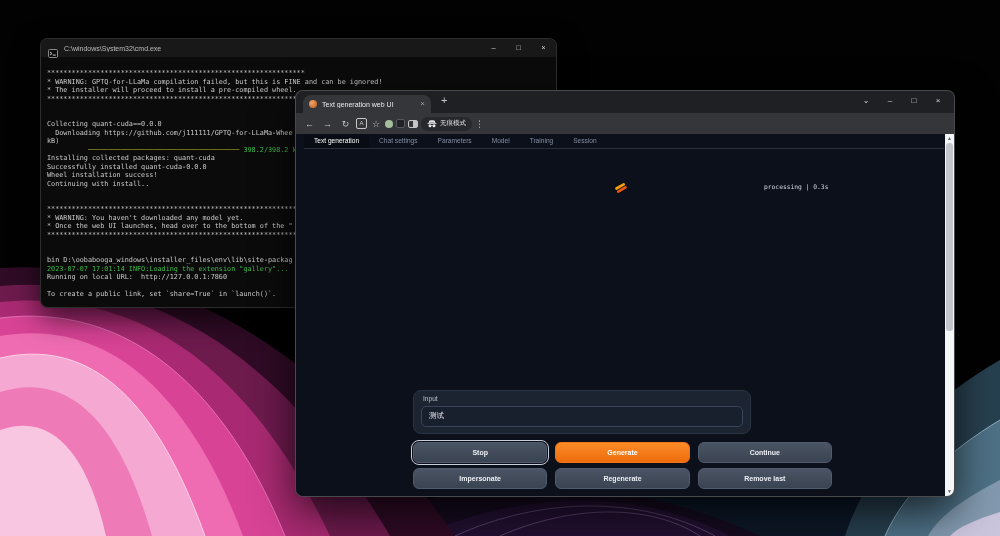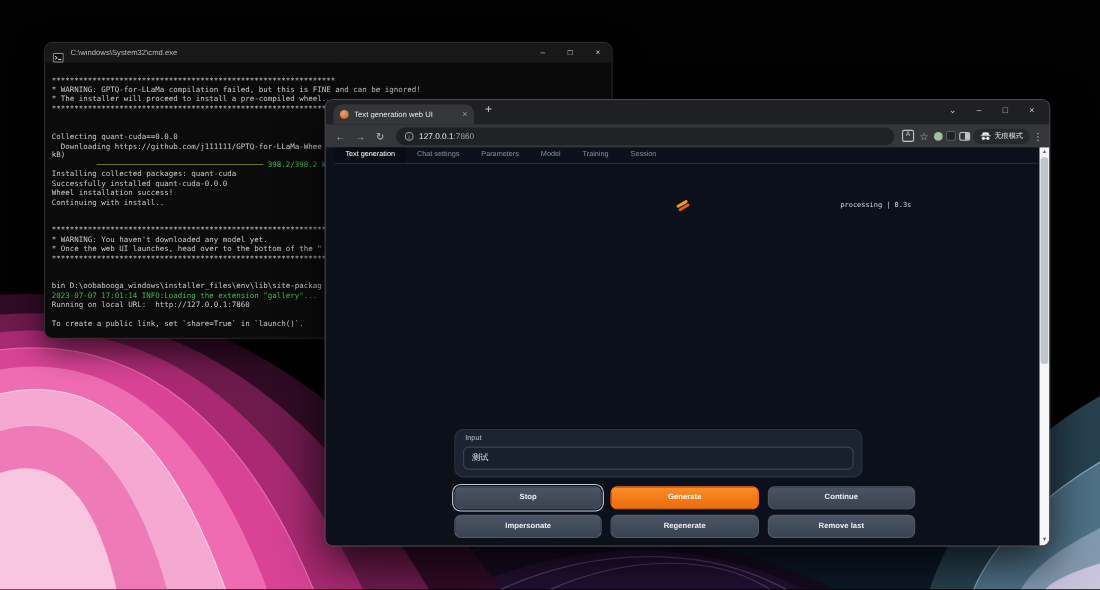--- a/index.html
+++ b/index.html
@@ -57,21 +57,21 @@
   .menu-ic{font-size:9px;width:9px;text-align:center;}
 
   .gr-content{position:absolute;left:0;right:0;top:43px;bottom:0;background:#0c101b;}
   .gr-tabs{position:absolute;left:8px;right:10px;top:0;height:14px;display:flex;
            border-bottom:1px solid #272f3d;}
   .gr-tab{font-size:6.6px;color:#848ea0;padding:0 10px;line-height:14px;white-space:nowrap;}
   .gr-tab.active{color:#fff;background:#090c14;border-radius:3px 3px 0 0;}
   .gr-logo{position:absolute;left:318px;top:46px;}
   .gr-status{position:absolute;left:468px;top:49px;font-family:"DejaVu Sans Mono",monospace;
              font-size:6.3px;color:#d4dae3;white-space:pre;}
-  .input-panel{position:absolute;left:117px;top:256px;width:371px;height:44px;background:#1c2431;
+  .input-panel{position:absolute;left:117px;top:256px;width:338px;height:44px;background:#1c2431;
                border:1px solid #2b3445;border-radius:8px;box-sizing:border-box;}
   .input-label{position:absolute;left:9px;top:4px;font-size:6.6px;color:#b7c0cd;}
   .input-textarea{position:absolute;left:7px;right:7px;top:15px;height:21px;background:#19202d;
                   border:1px solid #39455a;border-radius:5px;box-sizing:border-box;
                   font-size:7.5px;color:#e6e9ee;padding:4px 7px;}
   .btn-row{position:absolute;left:117px;width:419px;height:21px;display:flex;gap:8px;}
   #btn-row-1{top:308px;} #btn-row-2{top:334px;}
   .gr-btn{flex:1;border-radius:6px;font-family:"Liberation Sans",sans-serif;font-size:7px;
           font-weight:bold;color:#eceff4;padding:0;margin:0;cursor:default;}
   .gr-btn.secondary{background:linear-gradient(180deg,#4a5464,#3a4351);border:1px solid #505b6d;}
@@ -144,25 +144,20 @@
         <span>–</span>
         <span>□</span>
         <span>×</span>
       </span>
     </div>
 
     <div class="toolbar">
       <span class="nav-ic">←</span>
       <span class="nav-ic">→</span>
       <span class="nav-ic">↻</span>
-      <div class="addressbar">
-        <span class="info-ic">i</span>
-        <span class="url-host">127.0.0.1</span>
-        <span class="url-port">:7860</span>
-      </div>
       <span class="tb-ic translate-ic">A</span>
       <span class="tb-ic star-ic">☆</span>
       <span class="tb-ic ext-green"></span>
       <span class="tb-ic ext-dark"></span>
       <span class="tb-ic panel-ic"></span>
       <span class="incog">
         <svg width="10" height="8" viewBox="0 0 20 16">
           <path d="M3,6 Q10,4 17,6 L15,1 Q10,0 5,1 Z" fill="#e8eaed"></path>
           <rect x="1" y="6" width="18" height="1.6" fill="#e8eaed"></rect>
           <circle cx="6" cy="11.5" r="3" fill="#e8eaed"></circle>

